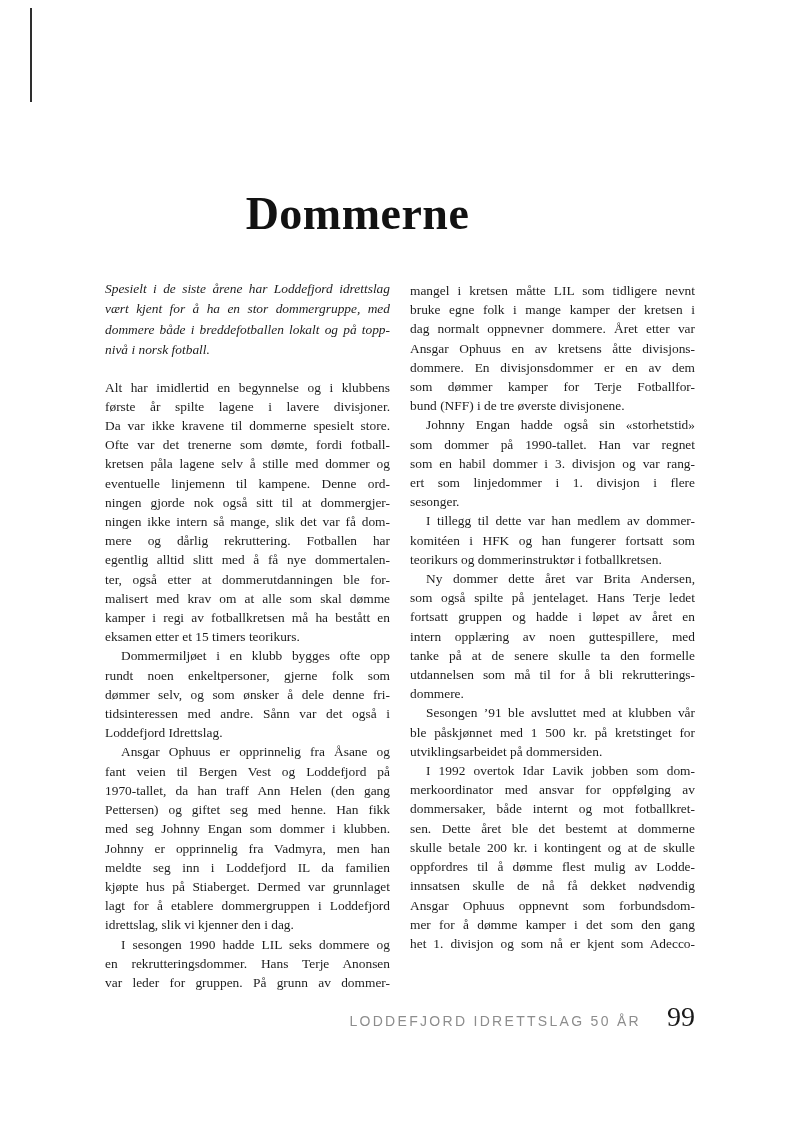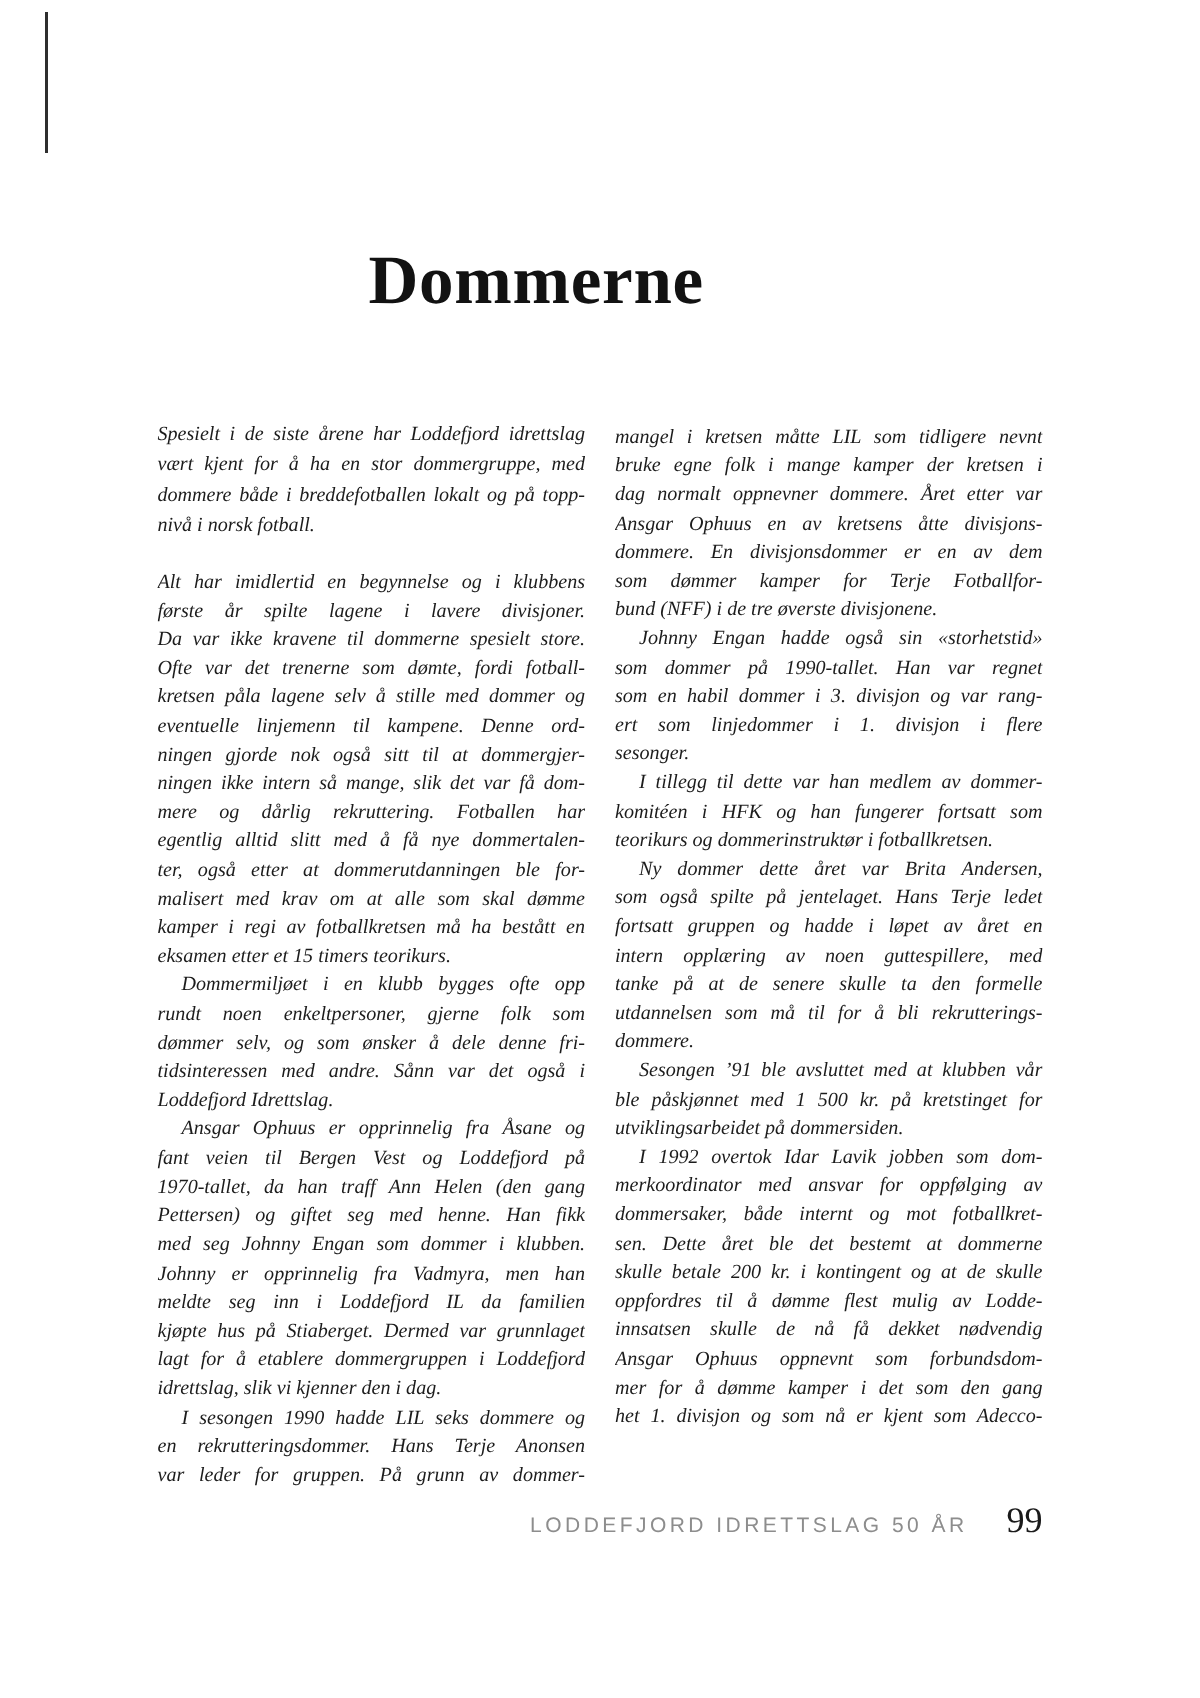--- a/index.html
+++ b/index.html
@@ -15,39 +15,39 @@
   .edge-mark {
     position: absolute;
     left: 30px;
     top: 8px;
     width: 2px;
     height: 94px;
     background: #2e2e2e;
   }
   .title {
     position: absolute;
-    top: 161px;
+    top: 188px;
     left: 105px;
     width: 505px;
     margin: 0;
     text-align: center;
     font-family: "Liberation Serif", serif;
     font-weight: bold;
     font-size: 46px;
     line-height: 1.15;
     color: #121212;
     letter-spacing: 0.5px;
   }
   .col {
     position: absolute;
     width: 285px;
   }
   .col-left  { left: 105px; top: 279px; }
   .col-right { left: 410px; top: 281px; }
-  .para { margin: 0; font-style: italic; }
+  .para { margin: 0; }
   .para.lead {
     font-style: italic;
     font-size: 13.2px;
     margin-bottom: 17px;
   }
   .para.lead .line { line-height: 20.4px; }
   .line {
     font-size: 13.4px;
     line-height: 19.2px;
     text-align: justify;
@@ -67,21 +67,21 @@
   }
   .footer .book-title {
     font-family: "Liberation Sans", sans-serif;
     font-size: 14px;
     letter-spacing: 2.3px;
     color: var(--footer-label-color, #8d8d8d);
     font-weight: normal;
   }
   .footer .page-number {
     font-family: "Liberation Serif", serif;
-    font-size: 24px;
+    font-size: 28px;
     color: #1a1a1a;
   }
 </style>
 </head>
 <body>
 
 <div>
   <div class="edge-mark"></div>
 
   <h1 class="title">Dommerne</h1>

